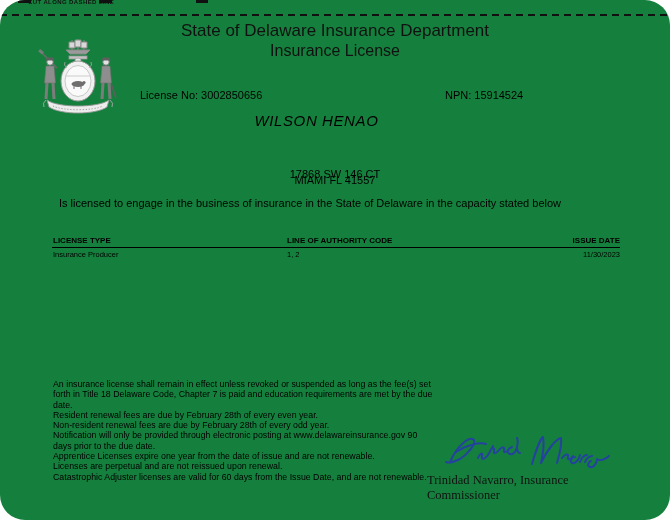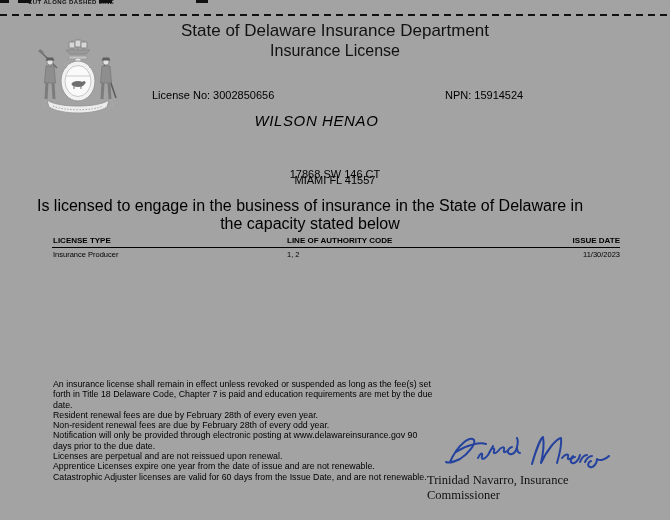--- a/index.html
+++ b/index.html
@@ -1,43 +1,43 @@
 <!DOCTYPE html>
 <html><head>
 <meta charset="utf-8">
 <style>
   * { margin:0; padding:0; box-sizing:border-box; }
   html,body { background:#ffffff; }
   body { font-family:"Liberation Sans", sans-serif; color:#000; }
   .page {
-    position:relative; width:670px; height:520px; background:#a3a3a3; overflow:hidden;
+    position:relative; width:670px; height:520px; background:#15803d; overflow:hidden;border-radius:25px;
   }
   .cut-label {
     position:absolute; top:-1px; left:28px; font-size:6px; font-weight:bold;
     letter-spacing:.4px; color:#111; white-space:nowrap;
   }
   .print-mark { position:absolute; top:0; height:3px; background:#111; }
   .dashed-rule {
     position:absolute; top:14px; left:0; width:670px; height:2px;
     background:repeating-linear-gradient(90deg,#111 0 7px,transparent 7px 12px);
   }
   .title-1 { position:absolute; top:21px; left:0; width:670px; text-align:center; font-size:17px; color:#111; }
   .title-2 { position:absolute; top:42px; left:0; width:670px; text-align:center; font-size:16px; color:#111; }
   .seal { position:absolute; top:38px; left:33px; width:90px; height:81px; }
   .lic-row { position:absolute; top:89px; left:0; width:670px; font-size:11px; }
-  .lic-no { position:absolute; left:152px; top:0; white-space:nowrap;text-align:center; }
+  .lic-no { position:absolute; left:140px; top:0; white-space:nowrap;text-align:center; }
   .npn { position:absolute; left:445px; top:0; white-space:nowrap; }
   .field-value { margin-left:3px; }
   .licensee-name {
     position:absolute; top:112px; left:0; width:633px; text-align:center;
     font-size:15px; font-style:italic; letter-spacing:.6px; color:#000;
   }
   .addr1 { position:absolute; top:160px; left:0; width:670px; text-align:center; font-size:11px;margin-top:8px; }
   .addr2 { position:absolute; top:174px; left:0; width:670px; text-align:center; font-size:11px; }
-  .capacity { position:absolute; top:197px; left:0; width:594px; text-align:center; font-size:16px;padding-left:26px; }
+  .capacity { position:absolute; top:197px; left:0; width:594px; text-align:center; font-size:11px;padding-left:26px; }
   .tbl-head { position:absolute; top:236px; left:0; width:572px; height:12px; font-size:8px; font-weight:bold; }
   .tbl-rule { position:absolute; top:247px; left:52px; width:568px; height:1px; background:#000; }
   .tbl-row { position:absolute; top:250px; left:0; width:670px; font-size:7.5px; }
   .col-type { position:absolute; left:53px; top:0; white-space:nowrap; }
   .col-loa  { position:absolute; left:287px; top:0; white-space:nowrap; }
   .col-date { position:absolute; left:470px; top:0; width:150px; text-align:right; white-space:nowrap; }
   .disclaimer {
     position:absolute; top:379px; left:53px; width:384px;
     font-size:8.8px; line-height:10.3px; color:#000;
   }
@@ -138,22 +138,22 @@
     <span class="col-type">Insurance Producer</span>
     <span class="col-loa">1, 2</span>
     <span class="col-date">11/30/2023</span>
   </div>
 
   <div class="disclaimer">
     <div>An insurance license shall remain in effect unless revoked or suspended as long as the fee(s) set forth in Title 18 Delaware Code, Chapter 7 is paid and education requirements are met by the due date.</div>
     <div>Resident renewal fees are due by February 28th of every even year.</div>
     <div>Non-resident renewal fees are due by February 28th of every odd year.</div>
     <div>Notification will only be provided through electronic posting at www.delawareinsurance.gov 90 days prior to the due date.</div>
+    <div>Apprentice Licenses expire one year from the date of issue and are not renewable.</div>
     <div>Licenses are perpetual and are not reissued upon renewal.</div>
-    <div>Apprentice Licenses expire one year from the date of issue and are not renewable.</div>
     <div>Catastrophic Adjuster licenses are valid for 60 days from the Issue Date, and are not renewable.</div>
   </div>
 
   <svg class="sig-svg" viewBox="0 0 180 42" aria-hidden="true">
     <g fill="none" stroke="#24429e" stroke-width="2" stroke-linecap="round" stroke-linejoin="round">
       <path d="M10,30 C18,12 30,4 34,8 C36,12 28,22 20,27 C14,30 8,31 6,30"></path>
       <path d="M16,20 C26,13 40,10 46,12"></path>
       <path d="M38,26 c2,-5 5,-6 4,-2 c-1,4 2,4 6,-1 l5,-9 m-3,5 c2,-3 5,-4 4,0 c-1,3 2,3 5,-1 c2,-3 6,-4 5,0 c-1,3 2,3 5,-1 m3,-2 c-4,1 -6,6 -2,7 c3,1 6,-2 7,-7 c1,-4 1,-7 0,-9 m0,9 c0,3 1,6 3,6"></path>
       <path d="M92,32 C96,18 101,6 103,5 C104,10 103,22 101,31 C107,18 116,7 121,6 C122,12 119,24 117,31"></path>
       <path d="M122,26 c3,-4 7,-5 6,-1 c-1,3 2,3 5,-1 m2,1 c-3,0 -6,4 -3,6 c3,1 7,-3 8,-8 m0,7 c2,-5 4,-7 7,-7 m-2,7 c2,-4 4,-6 7,-6 m-1,5 c-3,1 -4,5 -1,6 c3,1 7,-3 7,-8 c3,2 8,1 12,-3"></path>

